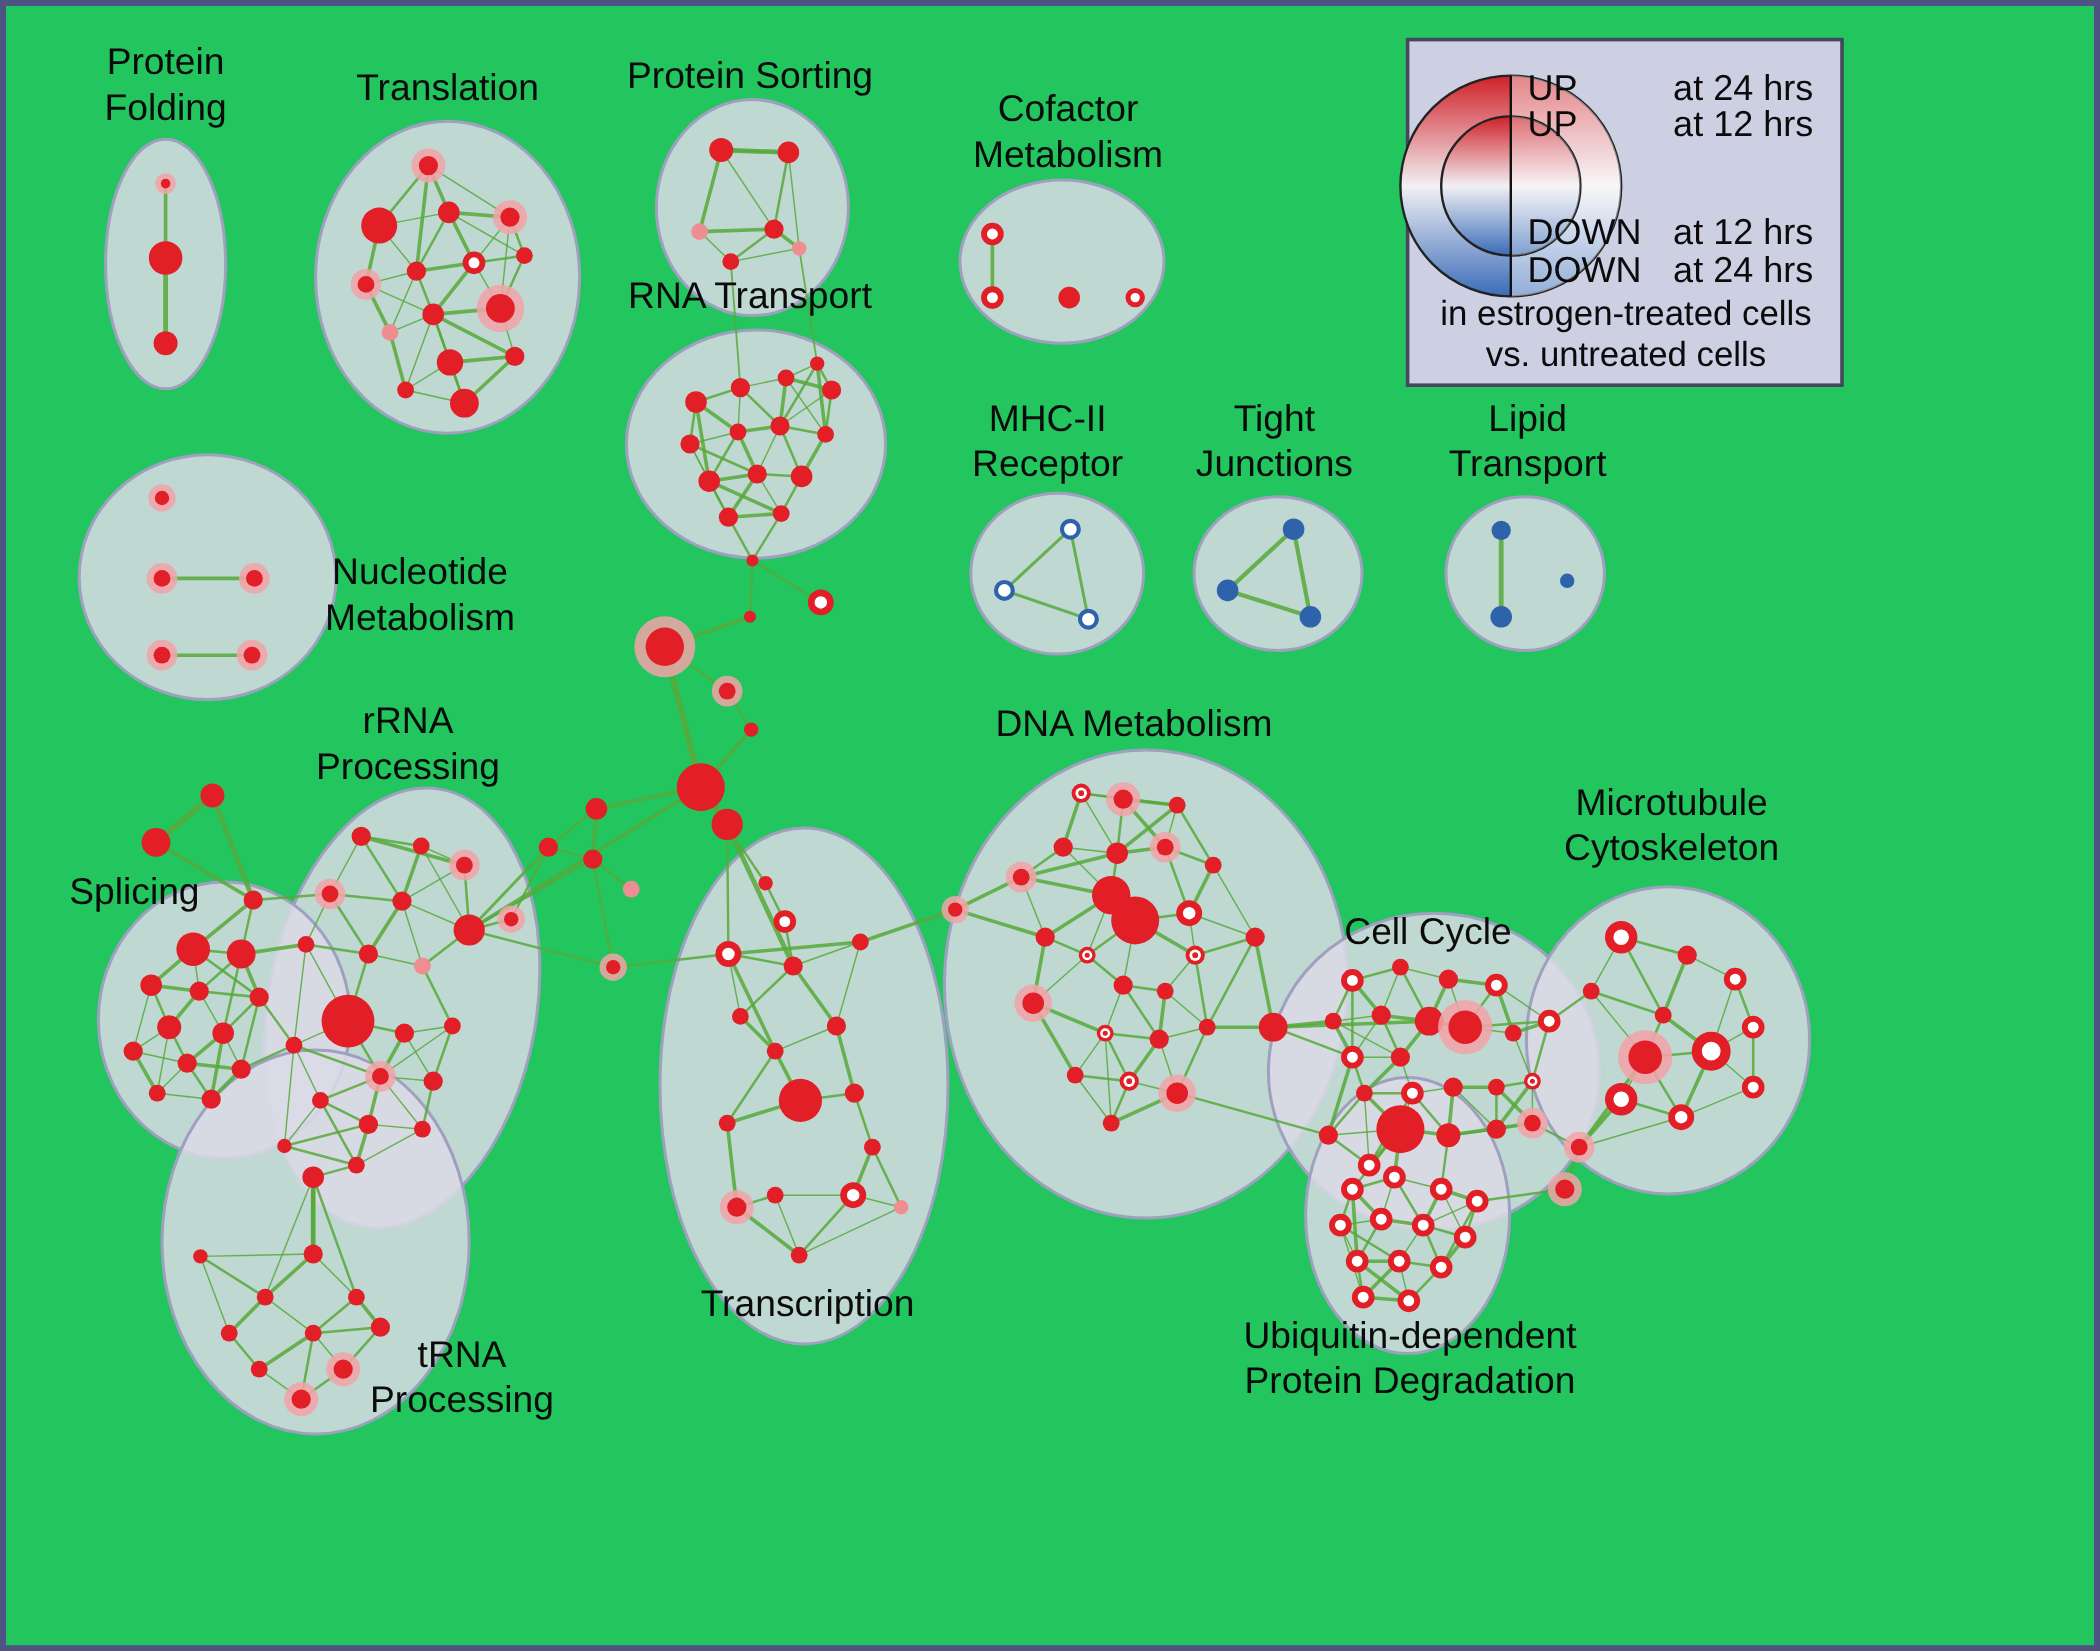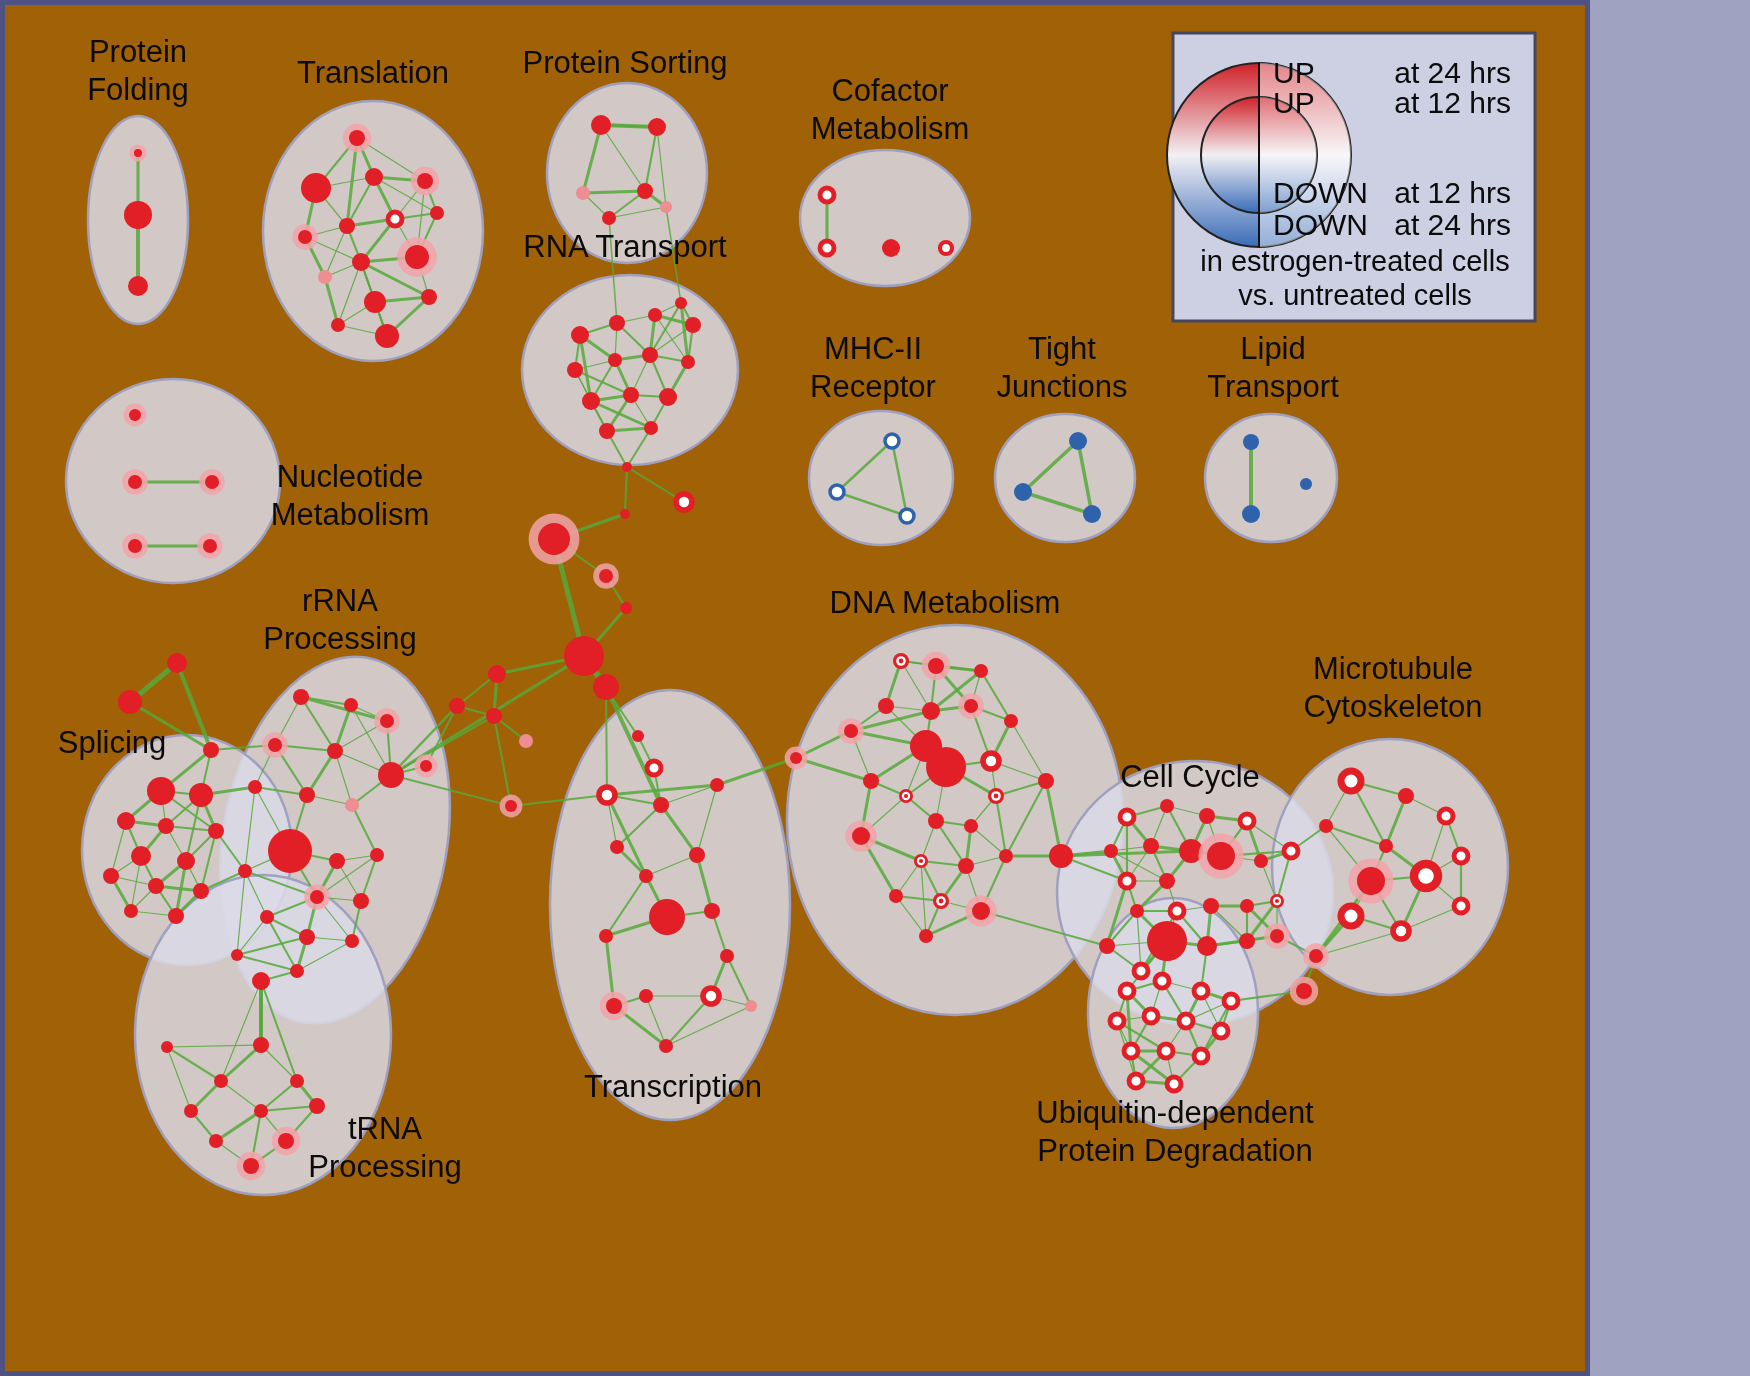--- a/index.html
+++ b/index.html
@@ -1,18 +1,18 @@
 <!DOCTYPE html>
 <html><head>
 <meta charset="utf-8">
 <style>
   html,body{margin:0;padding:0;background:#9fa2c0;}
   .page{
-    width:1590px;height:1376px;box-sizing:border-box;position:relative;
-    border:5px solid #4d5382;background:#a16207;
+    width:1750px;height:1376px;box-sizing:border-box;position:relative;
+    border:5px solid #4d5382;background:#22c55e;
     font-family:"Liberation Sans", sans-serif;
   }
   svg{position:absolute;left:0;top:0;}
   text{font-family:"Liberation Sans", sans-serif;}
 </style>
 </head>
 <body>
 
 <div class="page">
   <svg id="net" width="1740" height="1366" viewBox="0 0 1740 1366">

